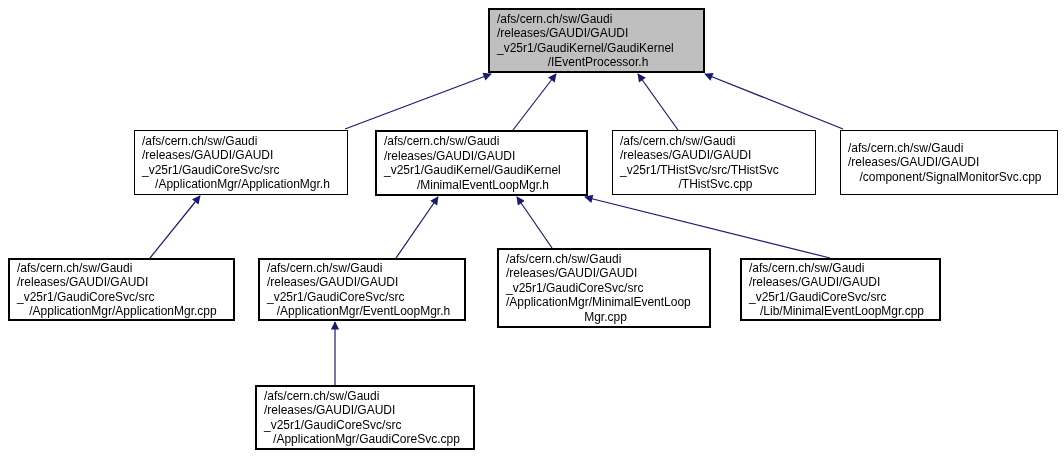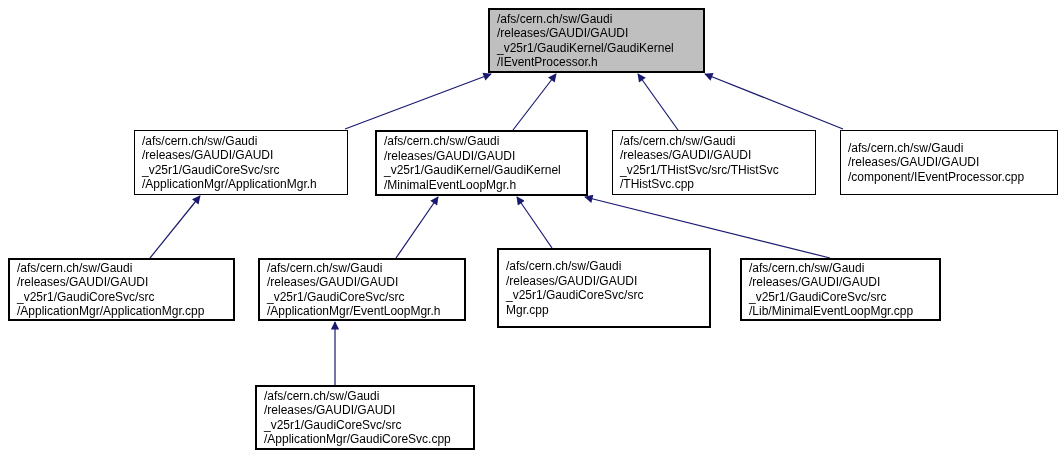--- a/index.html
+++ b/index.html
@@ -20,21 +20,21 @@
     font-size: 12px;
     line-height: 14.5px;
     padding: 1px 4px 1px 7px;
     display: flex;
     flex-direction: column;
     justify-content: center;
   }
   .node.bold { border-width: 2px; }
   .node.root { background: var(--root-fill, #bfbfbf); border-width: 2px; }
   .node .ln { text-align: left; white-space: nowrap; }
-  .node .ln.last { text-align: left; }
+  .node .ln.last { text-align: center; }
 
   
   #node-root { left: 488px; top: 8px;   width: 217px; height: 65px; }
   #node-n2a  { left: 134px; top: 130px; width: 214px; height: 65px; }
   #node-n2b  { left: 375px; top: 130px; width: 213px; height: 66px; }
   #node-n2c  { left: 612px; top: 130px; width: 204px; height: 65px; }
   #node-n2d  { left: 840px; top: 130px; width: 218px; height: 65px; }
   #node-n3a  { left: 8px;   top: 258px; width: 227px; height: 63px; }
   #node-n3b  { left: 258px; top: 258px; width: 208px; height: 63px; }
   #node-n3c  { left: 497px; top: 248px; width: 214px; height: 80px; }
@@ -99,41 +99,42 @@
   <div class="node" id="node-n2c">
     <div class="ln">/afs/cern.ch/sw/Gaudi</div>
     <div class="ln">/releases/GAUDI/GAUDI</div>
     <div class="ln">_v25r1/THistSvc/src/THistSvc</div>
     <div class="ln last">/THistSvc.cpp</div>
   </div>
 
   <div class="node" id="node-n2d">
     <div class="ln">/afs/cern.ch/sw/Gaudi</div>
     <div class="ln">/releases/GAUDI/GAUDI</div>
-    <div class="ln last">/component/IEventProcessor.cpp</div>
+    <div class="ln last">/component/SignalMonitorSvc.cpp</div>
   </div>
 
   <div class="node bold" id="node-n3a">
     <div class="ln">/afs/cern.ch/sw/Gaudi</div>
     <div class="ln">/releases/GAUDI/GAUDI</div>
     <div class="ln">_v25r1/GaudiCoreSvc/src</div>
     <div class="ln last">/ApplicationMgr/ApplicationMgr.cpp</div>
   </div>
 
   <div class="node bold" id="node-n3b">
     <div class="ln">/afs/cern.ch/sw/Gaudi</div>
     <div class="ln">/releases/GAUDI/GAUDI</div>
     <div class="ln">_v25r1/GaudiCoreSvc/src</div>
     <div class="ln last">/ApplicationMgr/EventLoopMgr.h</div>
   </div>
 
   <div class="node bold" id="node-n3c">
     <div class="ln">/afs/cern.ch/sw/Gaudi</div>
     <div class="ln">/releases/GAUDI/GAUDI</div>
     <div class="ln">_v25r1/GaudiCoreSvc/src</div>
+    <div class="ln">/ApplicationMgr/MinimalEventLoop</div>
     <div class="ln last">Mgr.cpp</div>
   </div>
 
   <div class="node bold" id="node-n3d">
     <div class="ln">/afs/cern.ch/sw/Gaudi</div>
     <div class="ln">/releases/GAUDI/GAUDI</div>
     <div class="ln">_v25r1/GaudiCoreSvc/src</div>
     <div class="ln last">/Lib/MinimalEventLoopMgr.cpp</div>
   </div>
 

